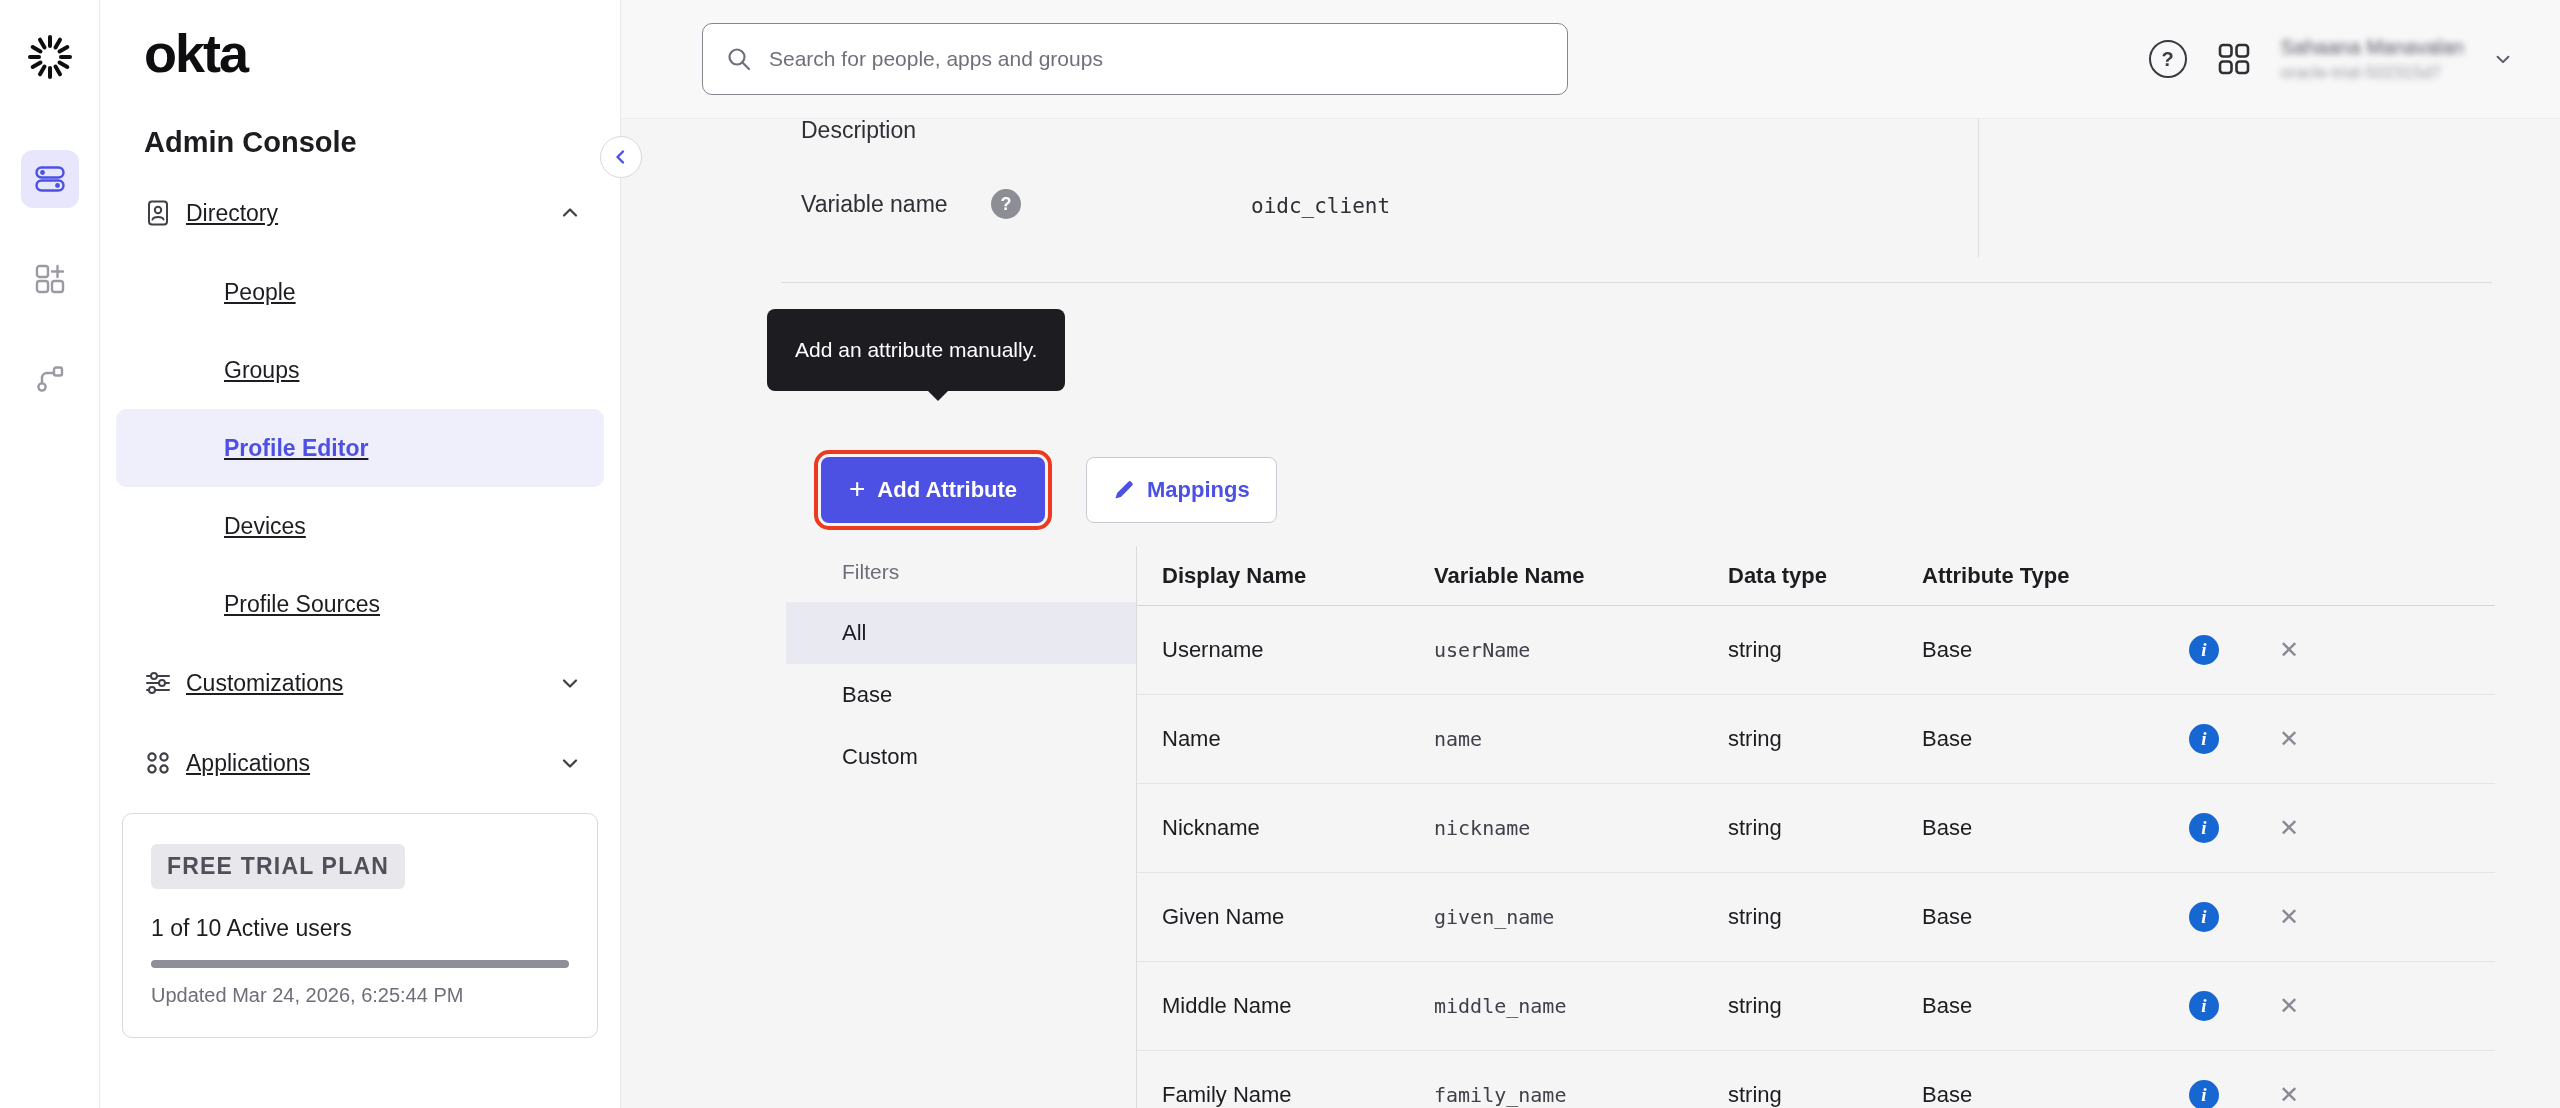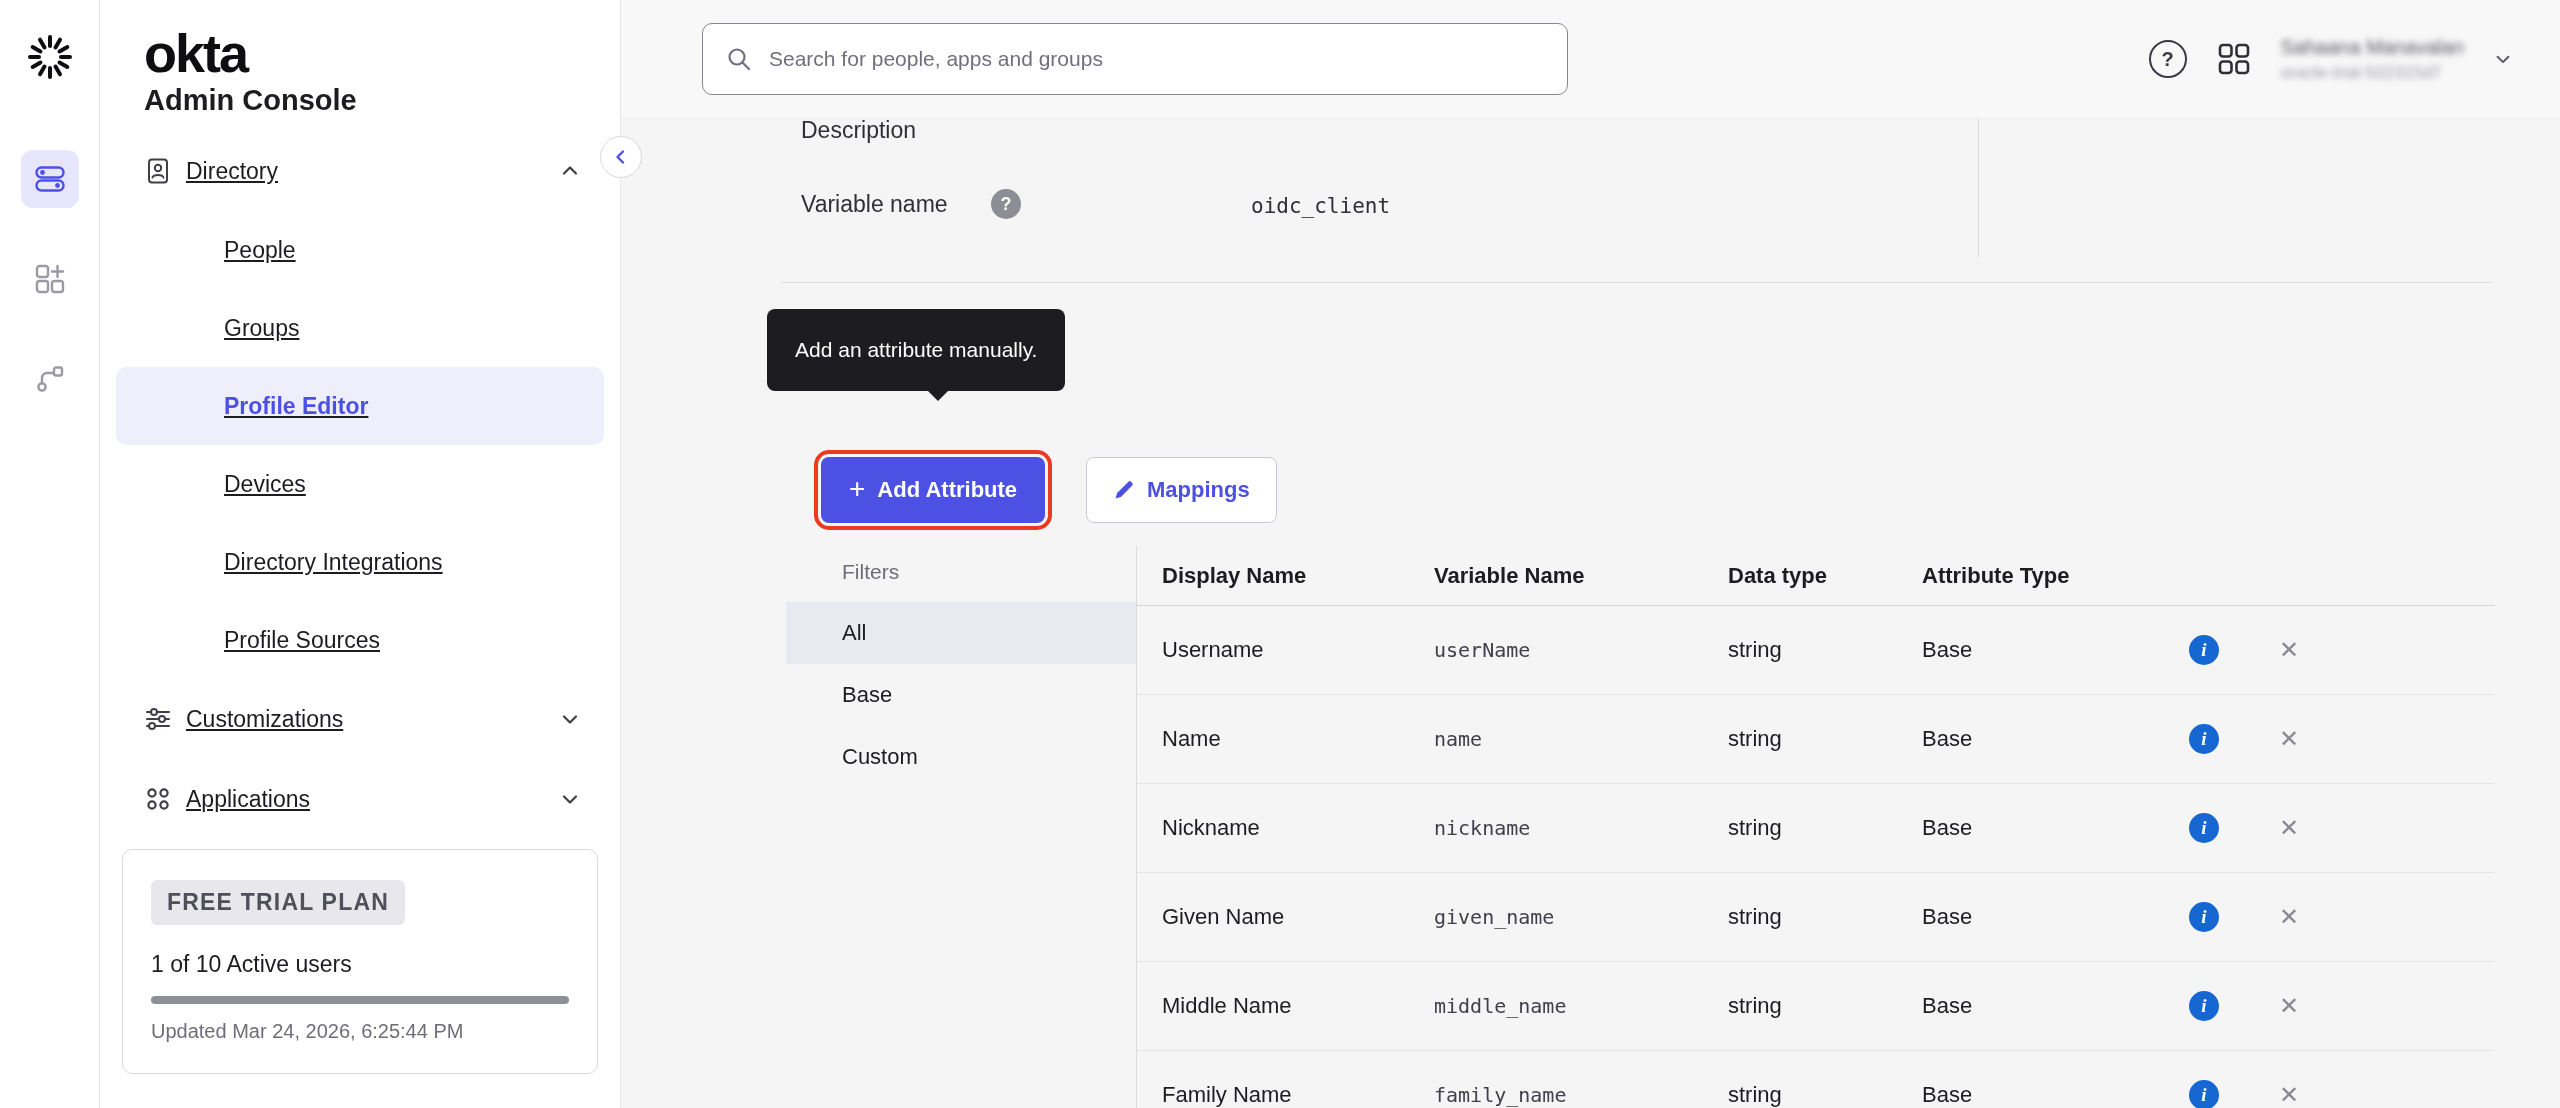--- a/index.html
+++ b/index.html
@@ -10,21 +10,21 @@
   
   .rail { width:100px; background:#fff; border-right:1px solid #e7e7ea; display:flex; flex-direction:column; align-items:center; flex-shrink:0; }
   .rail-logo { margin-top:34px; }
   .rail-items { margin-top:66px; display:flex; flex-direction:column; gap:42px; align-items:center; }
   .rail-item { width:58px; height:58px; border-radius:12px; display:flex; align-items:center; justify-content:center; cursor:pointer; }
   .rail-item.selected { background:#e7e6fc; }
 
   
   .sidebar { width:521px; background:#fff; border-right:1px solid #e7e7ea; position:relative; flex-shrink:0; display:flex; flex-direction:column; }
   .wordmark { font-size:54px; font-weight:700; letter-spacing:-2px; padding:22px 0 0 44px; color:#0e0e11; }
-  .console-title { padding-left:44px; font-size:29px; font-weight:600; color:#1d1d21; }
+  .console-title { margin-top:42px; padding-left:44px; font-size:29px; font-weight:600; color:#1d1d21; }
   .collapse-btn { position:absolute; right:-22px; top:136px; width:42px; height:42px; border-radius:50%; background:#fff; border:1px solid #d9d9de; display:flex; align-items:center; justify-content:center; cursor:pointer; z-index:10; }
   nav { margin-top:14px;text-decoration:underline; }
   .nav-section { display:flex; align-items:center; height:80px; padding:0 40px 0 44px; font-size:23px; cursor:pointer; }
   .nav-icon { width:28px; margin-right:14px; display:flex; align-items:center; }
   .chev { margin-left:auto; display:flex; }
   .nav-item { height:78px; display:flex; align-items:center; padding-left:108px; font-size:23px; cursor:pointer; border-radius:10px; margin:0 16px; }
   .nav-item.selected { background:#efeefb; color:#4c51e3; font-weight:600; }
   .trial-box { margin:10px 22px 0 22px; border:1px solid #d9d9de; border-radius:10px; background:#fff; padding:30px 28px; }
   .badge { display:inline-block; background:#e8e8ec; color:#50505a; font-size:23px; font-weight:700; letter-spacing:1.2px; padding:9px 16px; border-radius:6px; }
   .usage { margin-top:26px; font-size:23px; }
@@ -160,23 +160,20 @@
           </div>
 
           <div class="nav-item selected">
             <span>Profile Editor</span>
           </div>
 
           <div class="nav-item">
             <span>Devices</span>
           </div>
 
-          <div class="nav-item">
-            <span>Directory Integrations</span>
-          </div>
 
           <div class="nav-item">
             <span>Profile Sources</span>
           </div>
         </div>
 
       <div class="nav-section">
         <span class="nav-icon">
           <svg width="28" height="28" viewBox="0 0 28 28" fill="none" stroke="#3f3f46" stroke-width="2" stroke-linecap="round">
             <path d="M3 7h22M3 14h22M3 21h22"></path>

